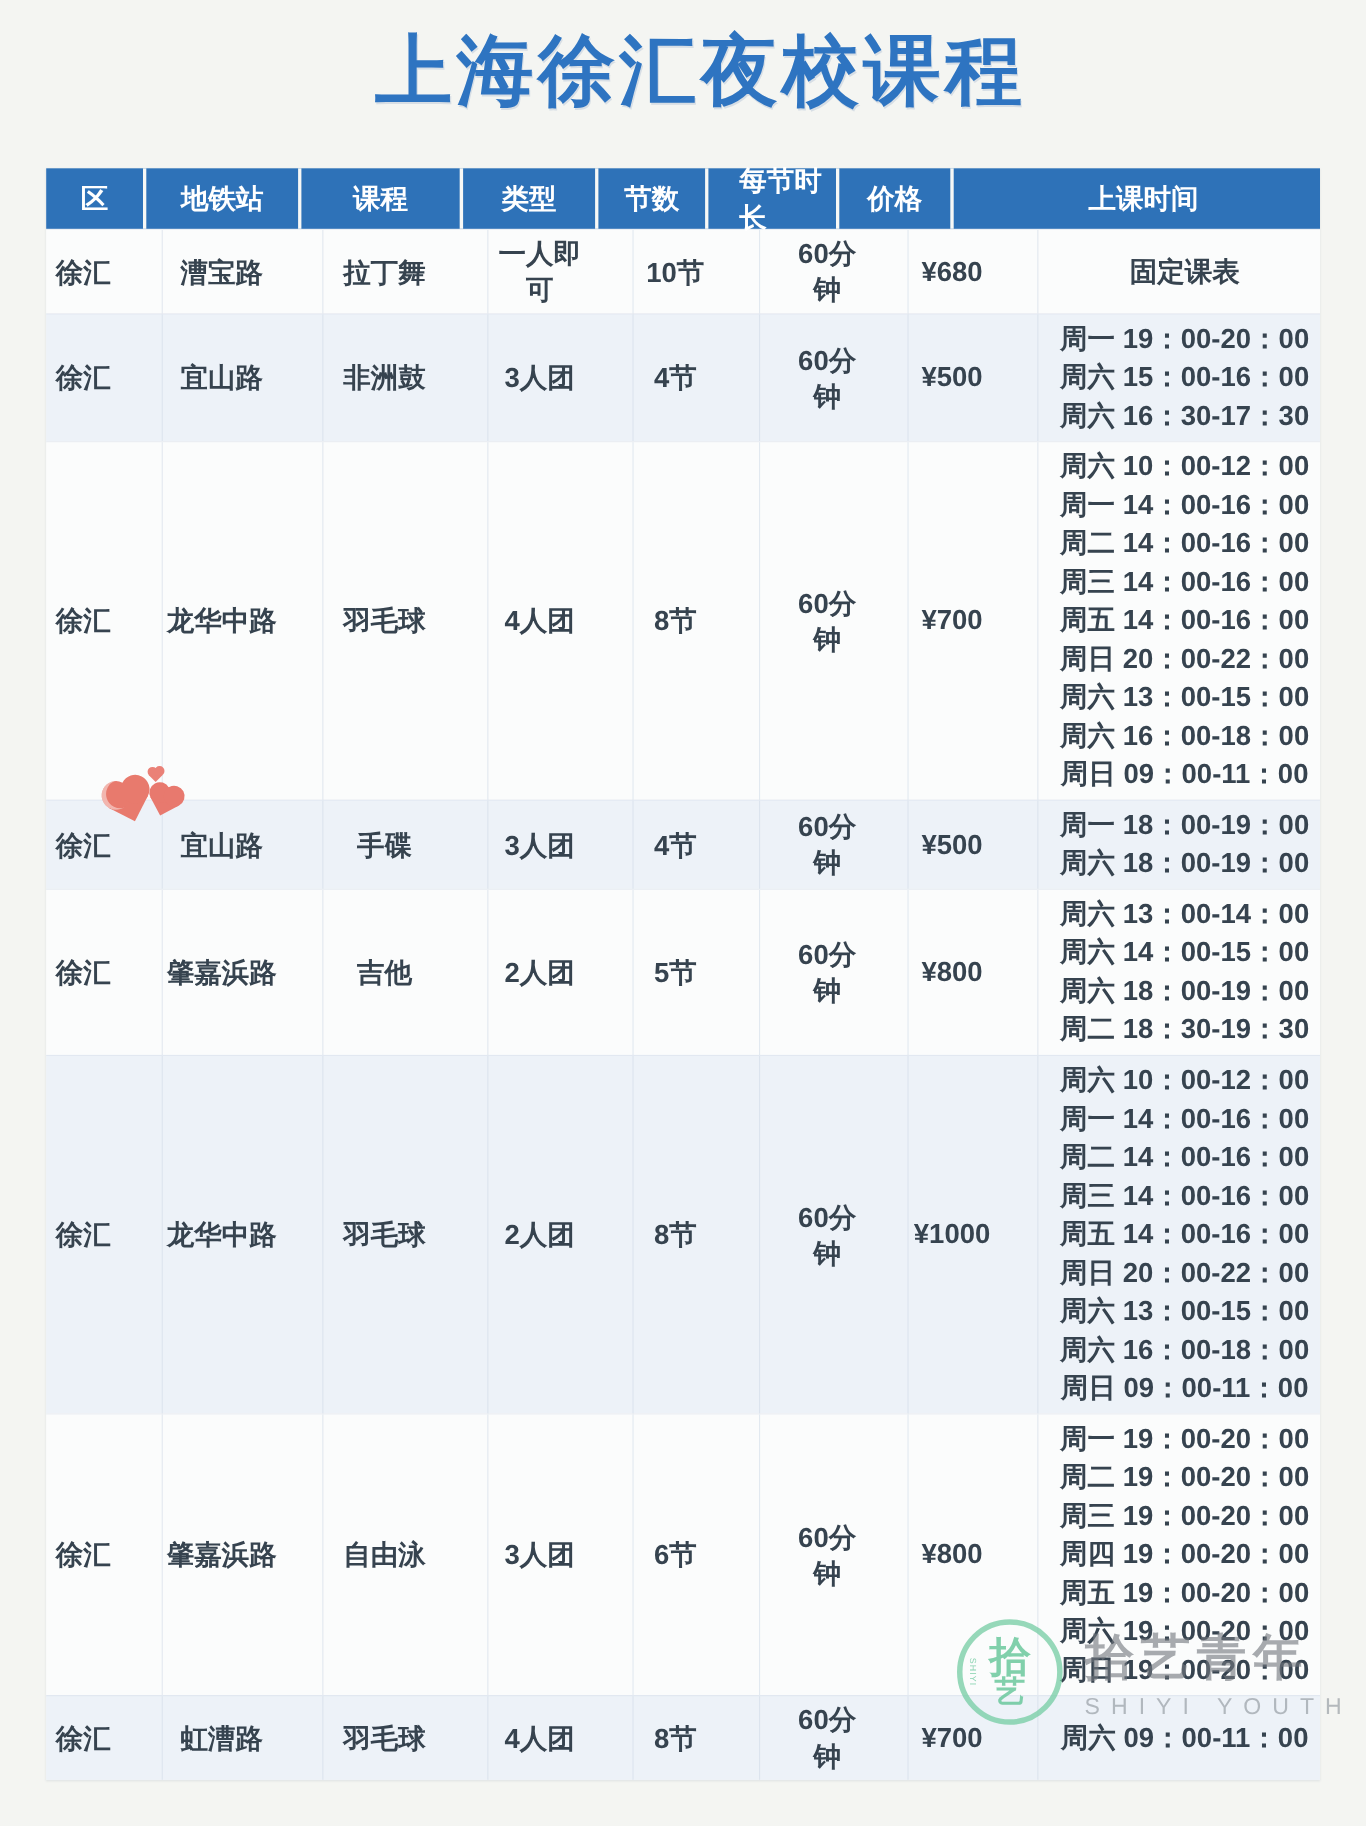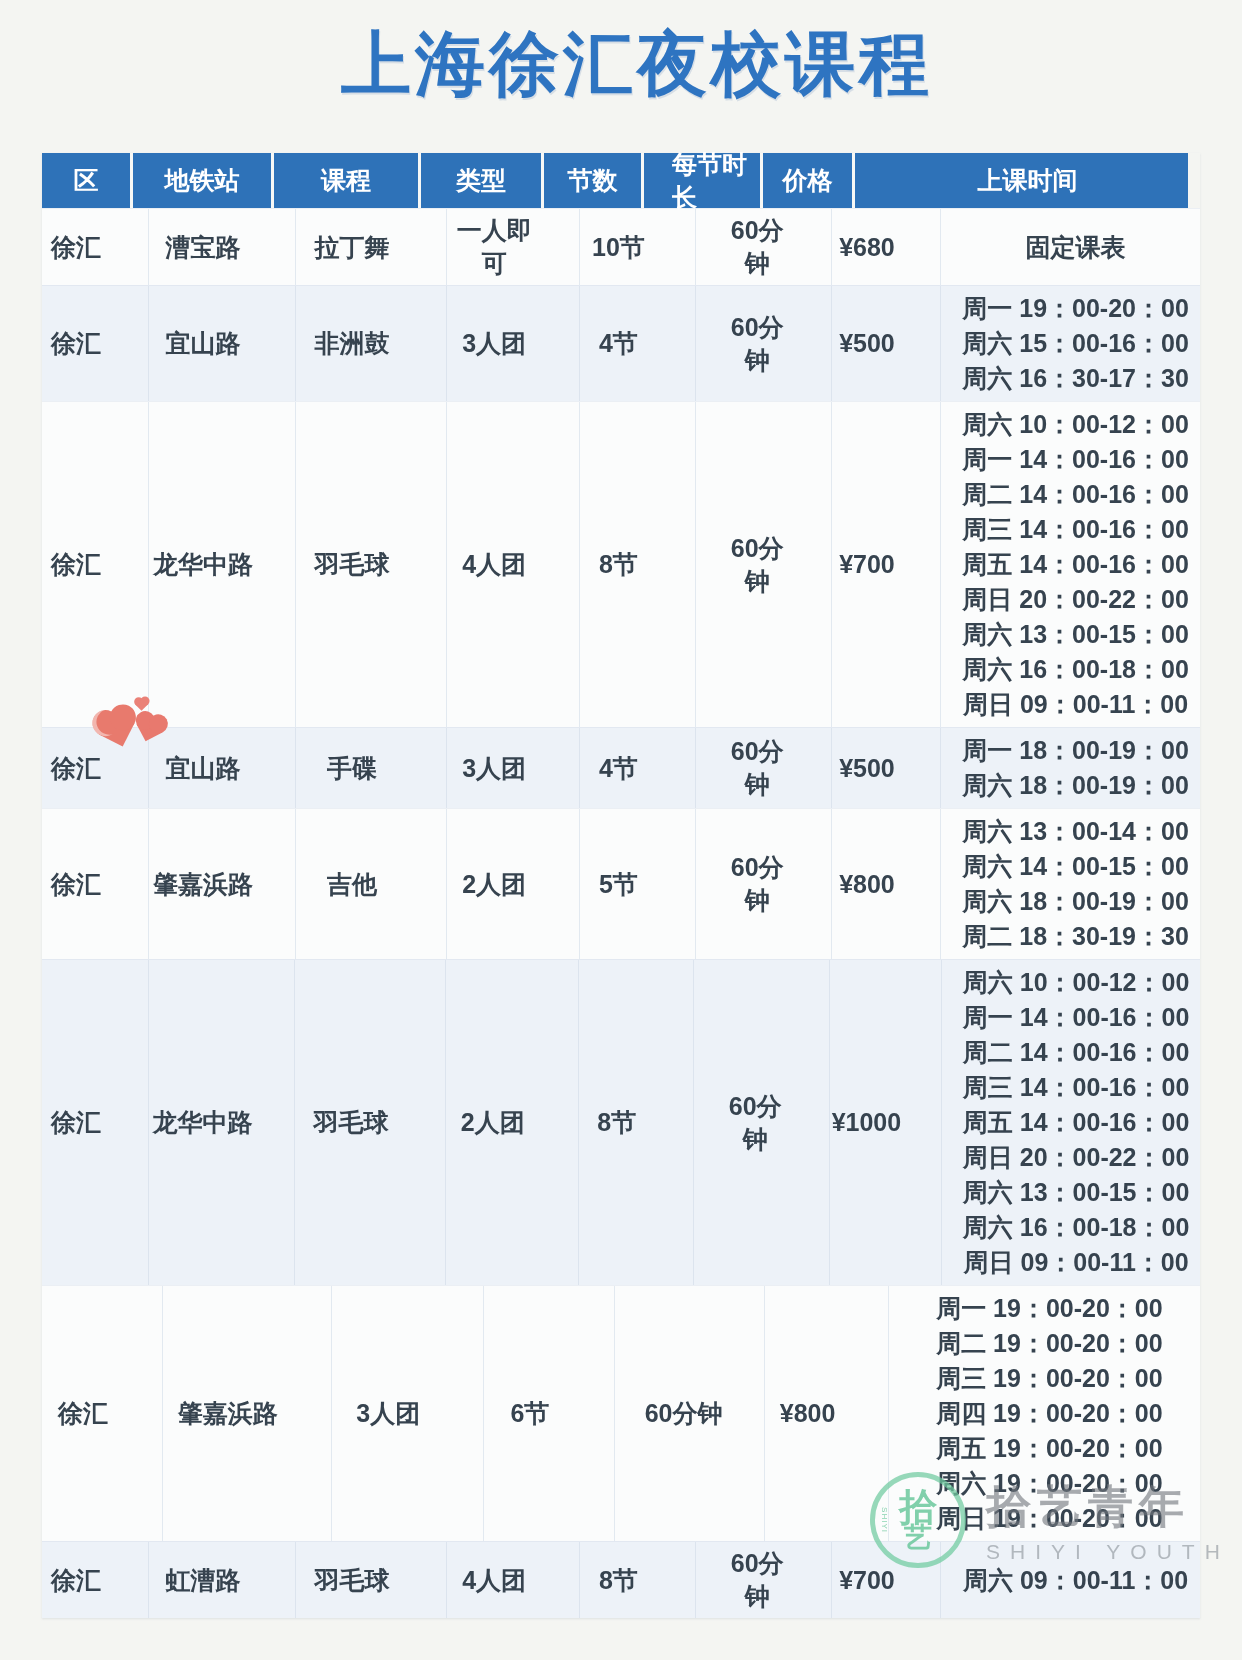--- a/index.html
+++ b/index.html
@@ -45,21 +45,21 @@
   }
   .td + .td { border-left:1px solid rgba(205,216,230,.55);margin-left:38px; }
   .time-line { line-height:35px; white-space:nowrap; }
   
   .col-district { width:88px; }
   .col-station  { width:141px; }
   .col-course   { width:147px; }
   .col-type     { width:123px; }
   .col-sessions { width:100px; }
   .col-duration { width:119px;padding-left:28px; }
-  .col-price    { width:92px; }
+  .col-price    { width:104px; }
   .col-times    { width:336px;padding-left:12px; }
   
   .heart { position:absolute; background:#E87A6D; }
   .heart::before,.heart::after {
     content:""; position:absolute; width:100%; height:100%;
     border-radius:50%; background:inherit;
   }
   .heart::before { top:-50%; left:0; }
   .heart::after  { top:0; left:50%; }
   .heart-big    { left:104px; top:716px; width:26px; height:26px; transform:rotate(-63deg); }
@@ -208,20 +208,21 @@
             <div class="time-line">周五 14：00-16：00</div>
             <div class="time-line">周日 20：00-22：00</div>
             <div class="time-line">周六 13：00-15：00</div>
             <div class="time-line">周六 16：00-18：00</div>
             <div class="time-line">周日 09：00-11：00</div>
           </div>
         </div>
         <div class="tr">
           <div class="td col-district">徐汇</div>
           <div class="td col-station">肇嘉浜路</div>
+          <div class="td col-course">自由泳</div>
           <div class="td col-type">3人团</div>
           <div class="td col-sessions">6节</div>
           <div class="td col-duration">60分钟</div>
           <div class="td col-price">¥800</div>
           <div class="td col-times">
             <div class="time-line">周一 19：00-20：00</div>
             <div class="time-line">周二 19：00-20：00</div>
             <div class="time-line">周三 19：00-20：00</div>
             <div class="time-line">周四 19：00-20：00</div>
             <div class="time-line">周五 19：00-20：00</div>

